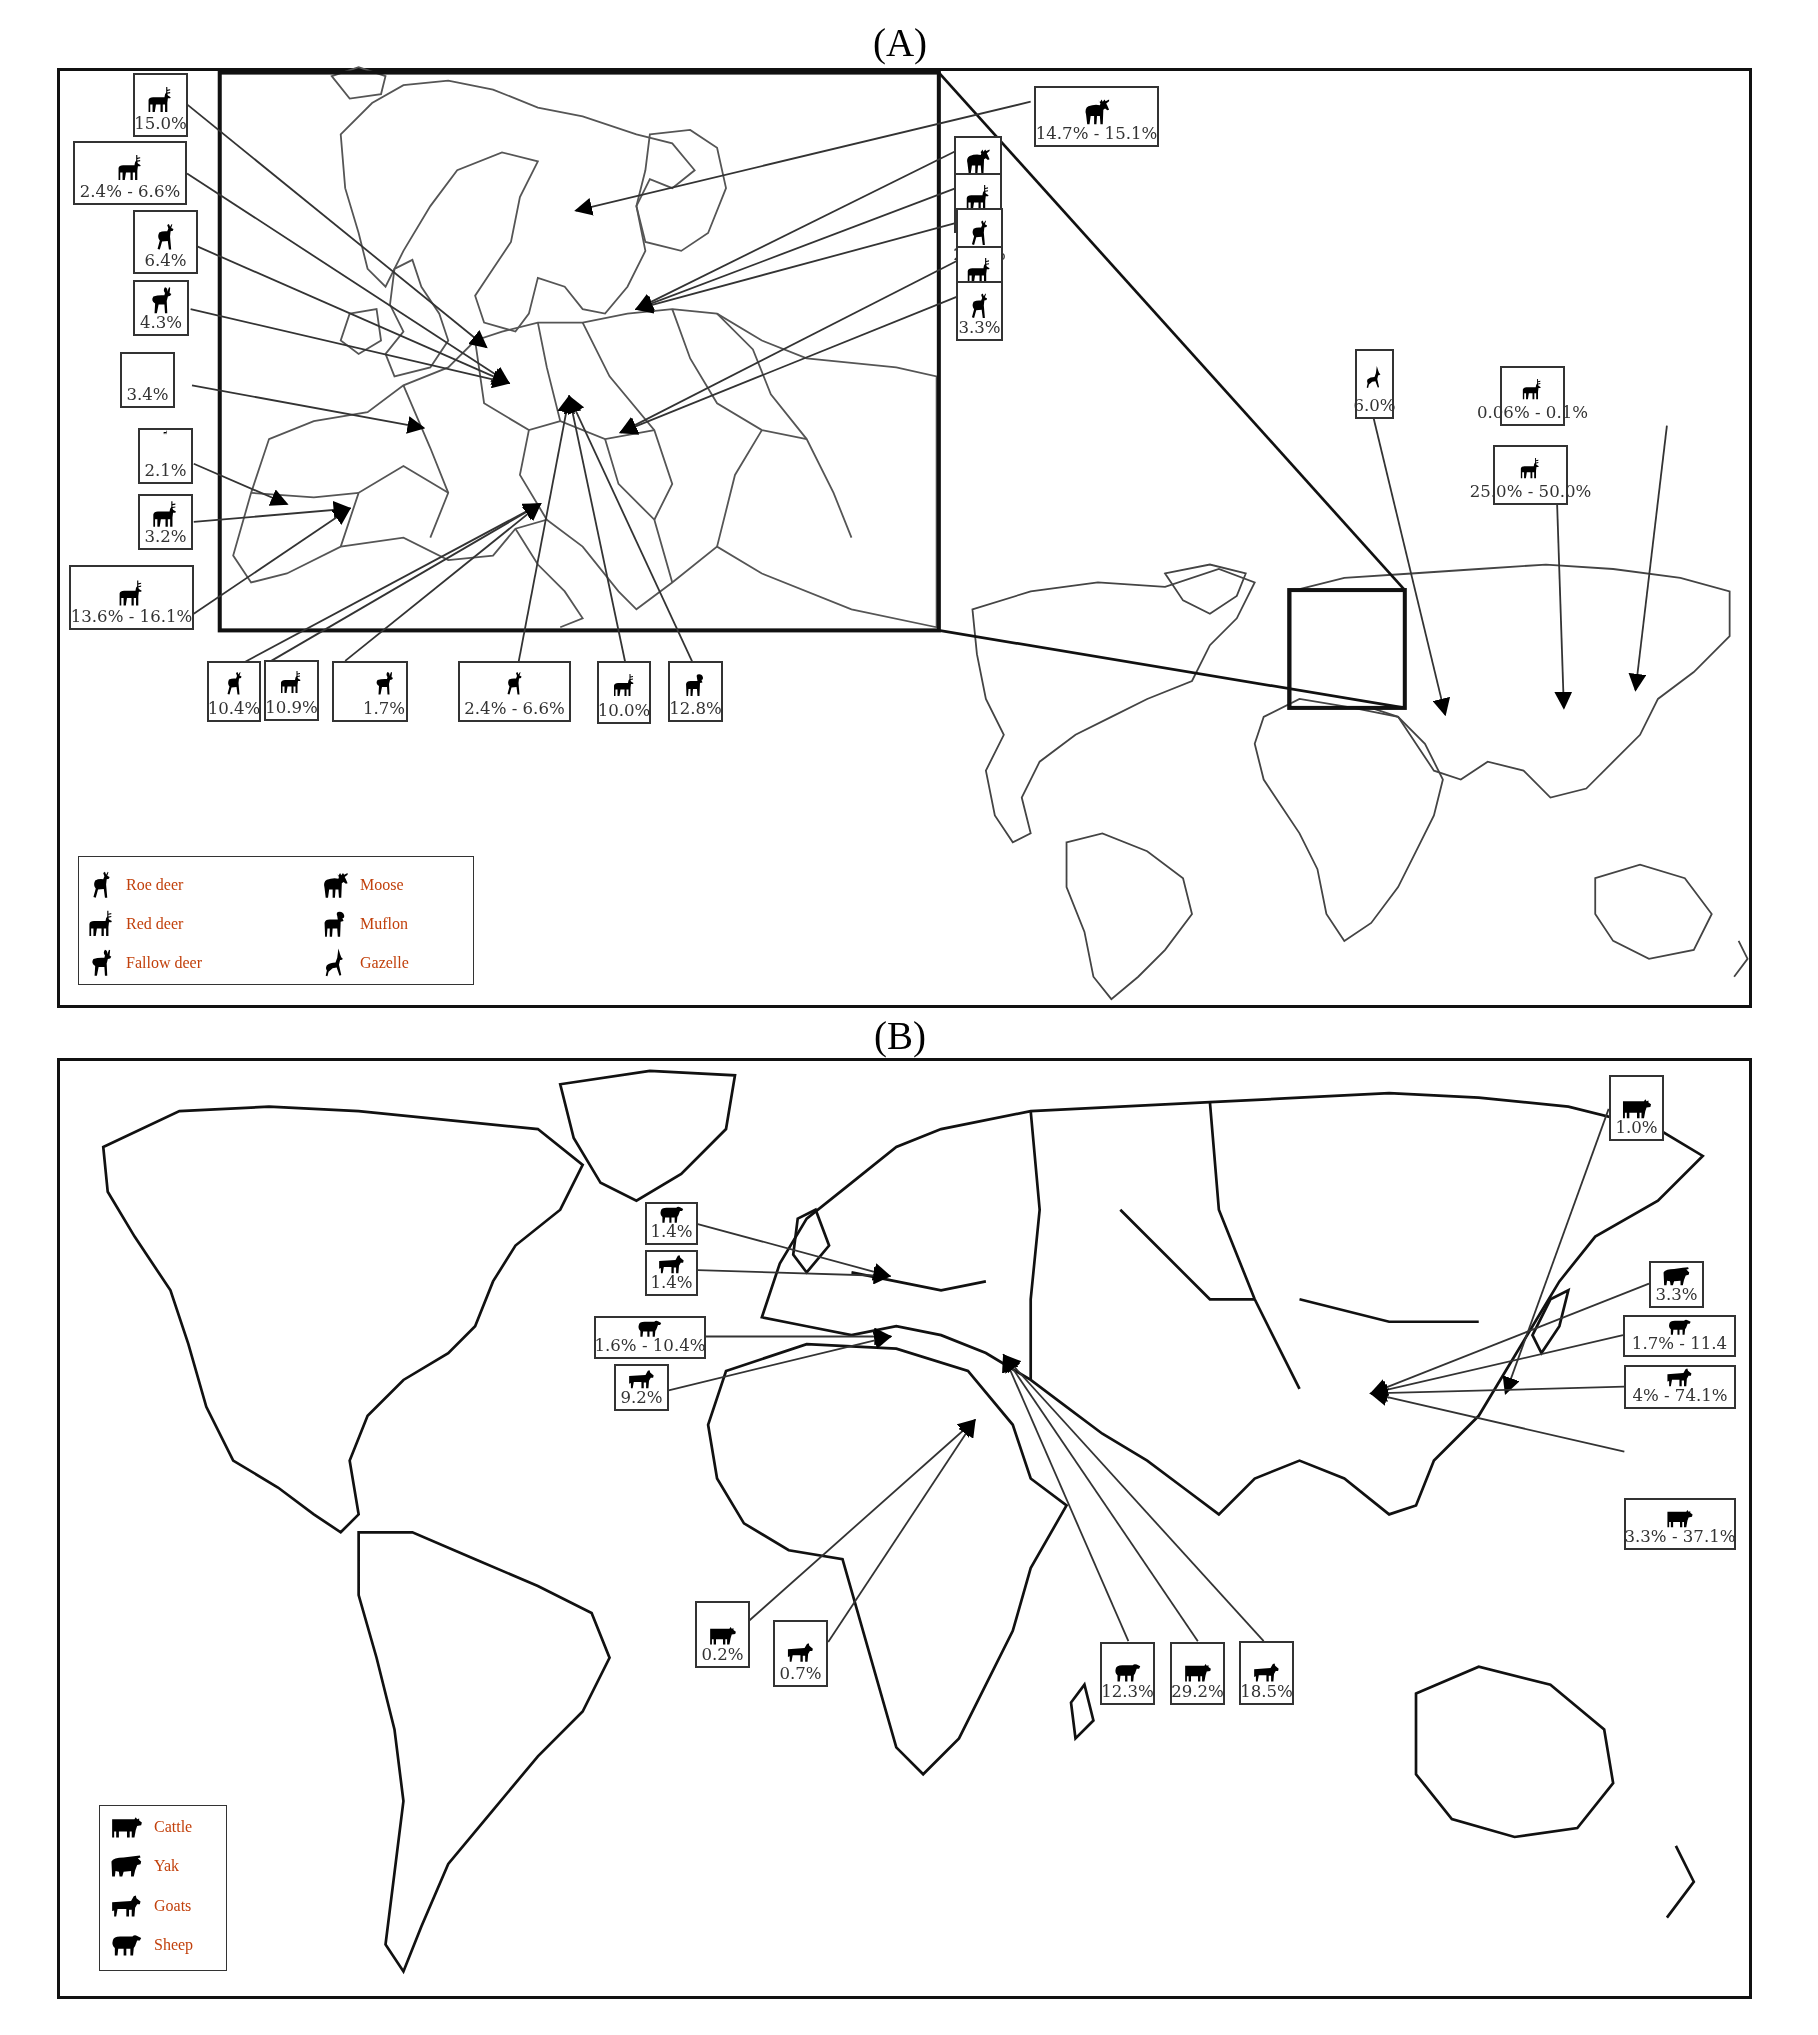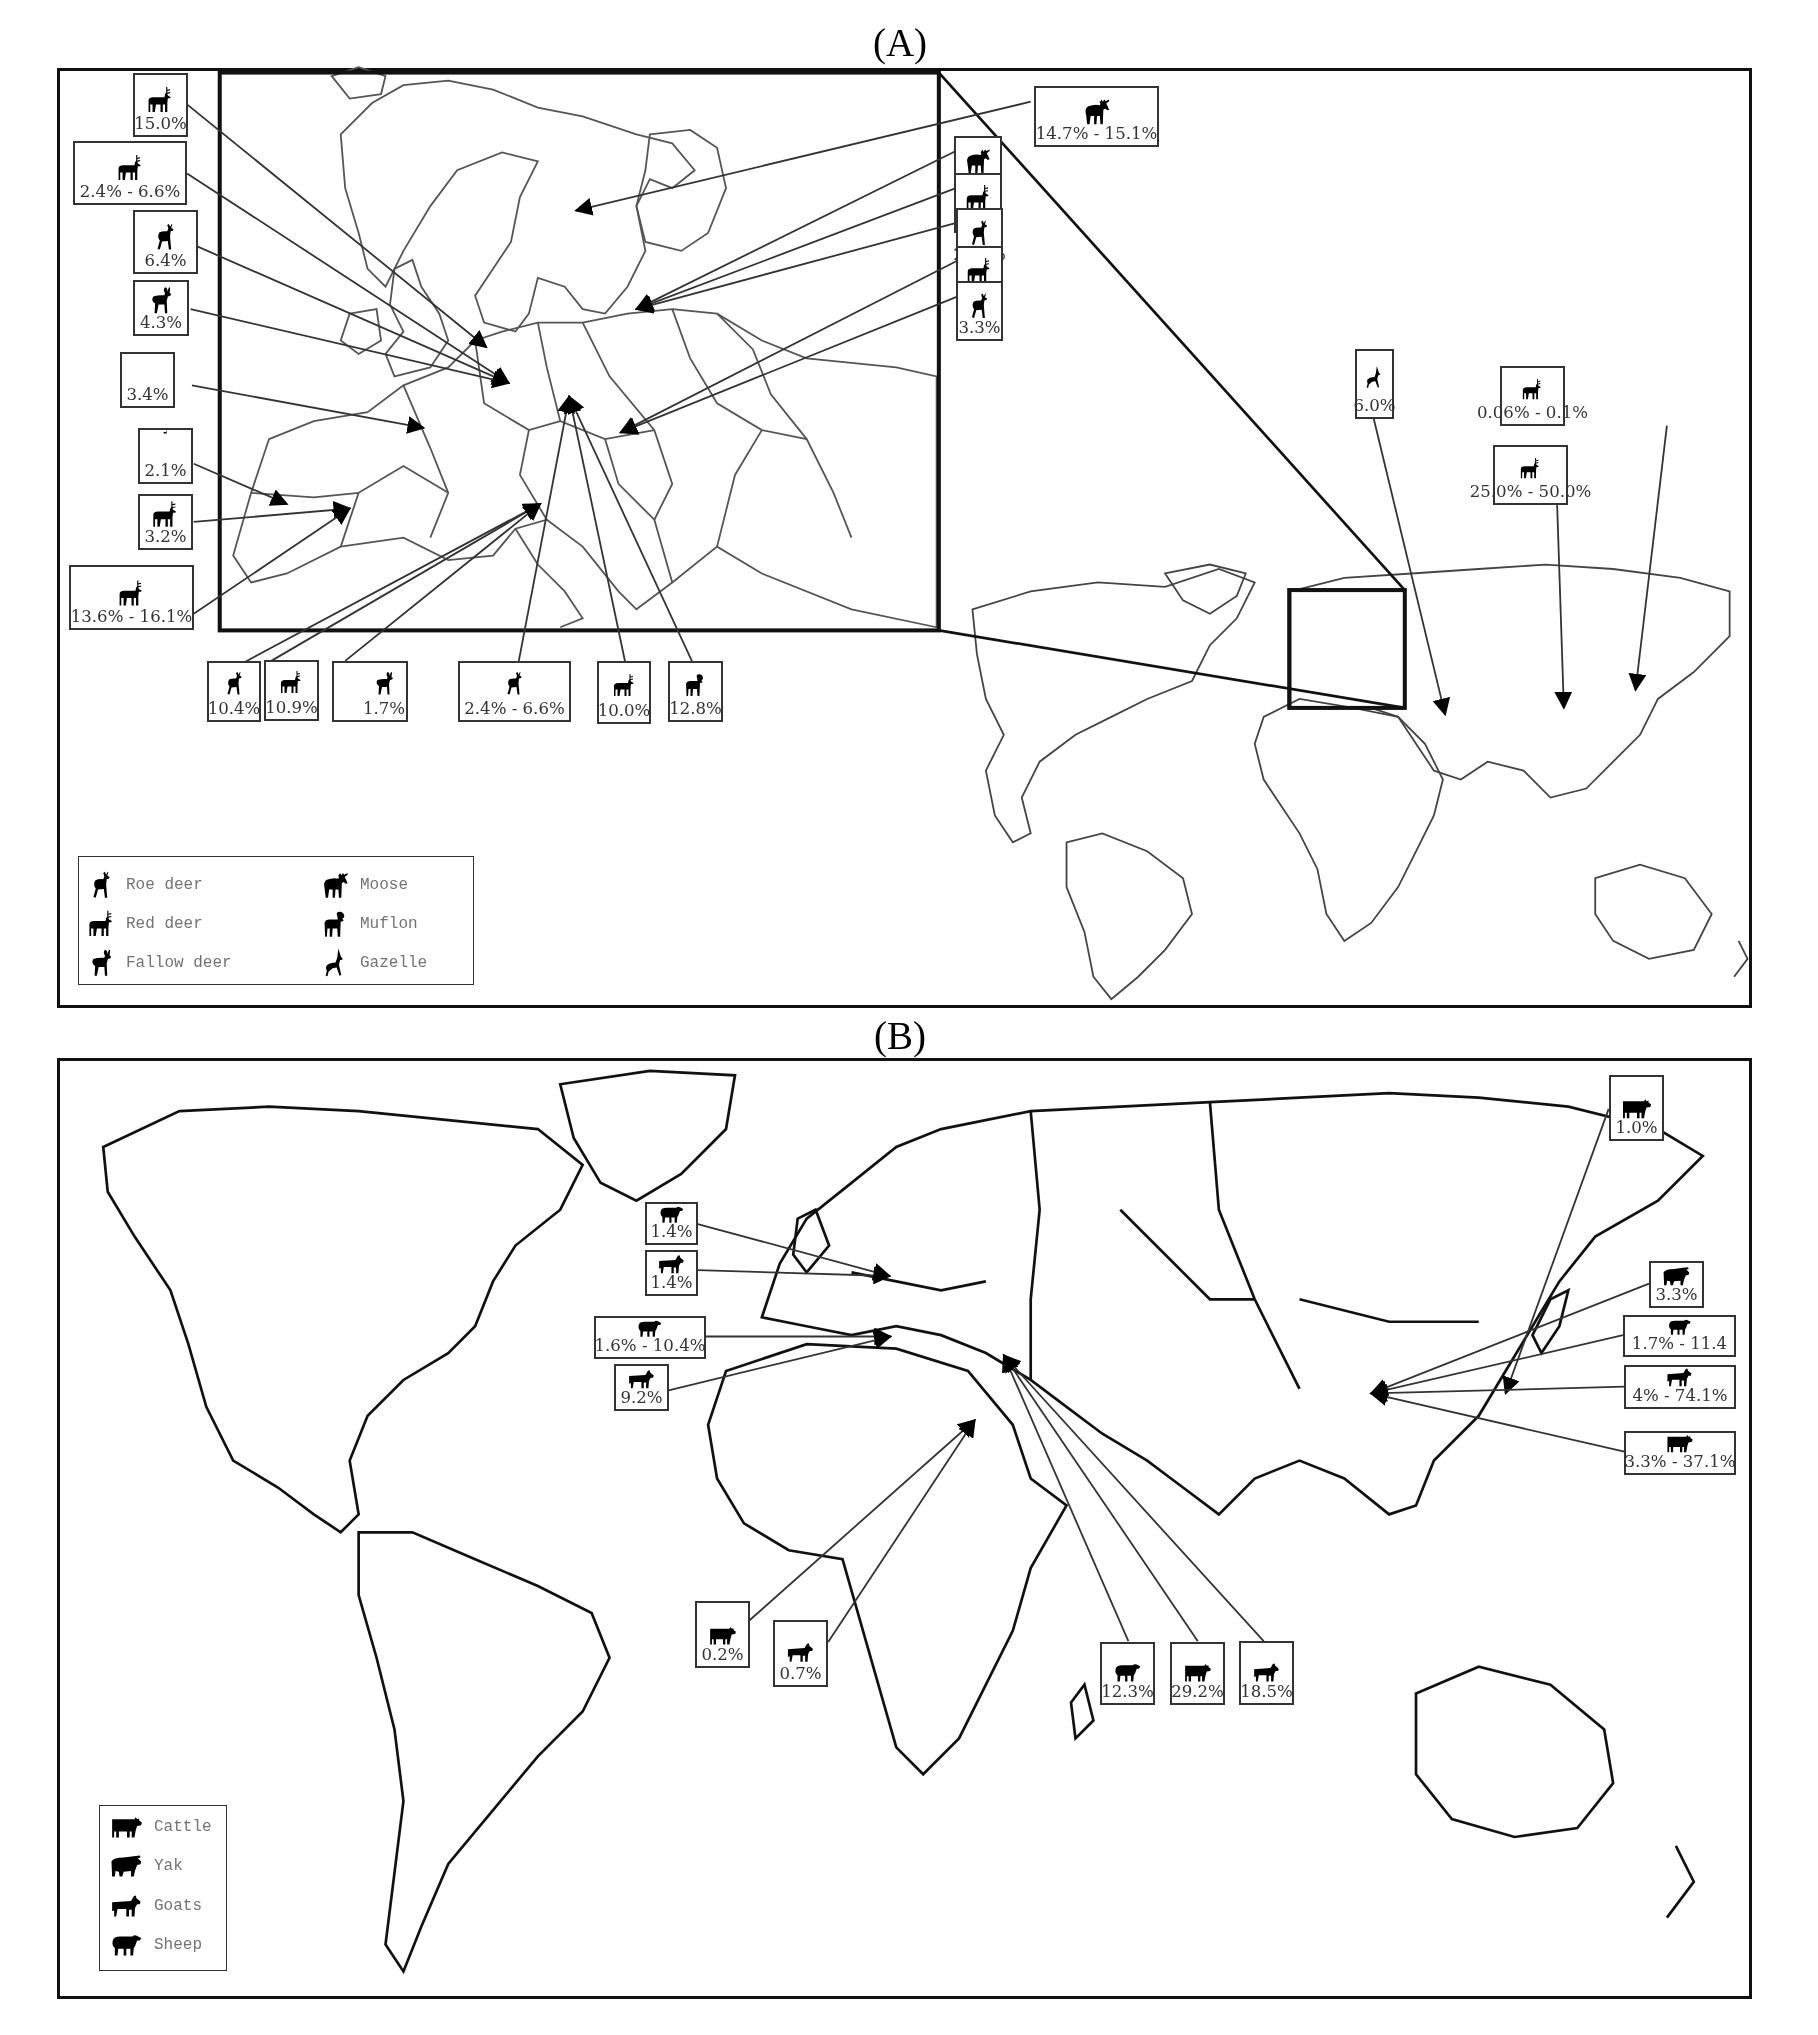--- a/index.html
+++ b/index.html
@@ -5,21 +5,21 @@
   html,body{margin:0;padding:0;background:#fff;}
   body{width:1819px;height:2035px;position:relative;overflow:hidden;font-family:"DejaVu Serif","Liberation Serif",serif;color:#222;}
   .panel-title{position:absolute;font-family:"Liberation Serif","DejaVu Serif",serif;font-size:39px;color:#000;text-align:center;width:134px;line-height:1;}
   .panel{position:absolute;border:3.1px solid #111;box-sizing:border-box;background:#fff;}
   svg.map{position:absolute;left:0;top:0;}
   .lbl{position:absolute;border:2.2px solid #333;background:#fff;box-sizing:border-box;display:flex;flex-direction:column;align-items:center;justify-content:flex-end;padding-bottom:2.7px;}
   .lbl .ico{display:block;}
   .lbl .val{font-family:"DejaVu Serif","Liberation Serif",serif;font-size:16.6px;line-height:1;color:#333;white-space:nowrap;}
   .legend{position:absolute;border:1.8px solid #333;background:#fff;box-sizing:border-box;}
   .leg-item{position:absolute;display:flex;align-items:center;}
-  .leg-item .txt{font-family:Liberation Mono, monospace;font-size:16px;color:#737373;margin-left:10px;white-space:nowrap;}
+  .leg-item .txt{font-family:Liberation Serif, serif;font-size:16px;color:#c2410c;margin-left:10px;white-space:nowrap;}
 </style>
 </head>
 <body>
 
 <svg width="0" height="0" style="position:absolute">
   <defs>
     <symbol id="sym-red" viewBox="0 0 100 100">
       <path d="M70 4 L74 4 L74 14 L84 12 L84 16 L74 18 L74 24 L84 22 L84 26 L74 28 L76 34 L86 40 L84 44 L76 44 L74 60 L74 92 L66 92 L66 66 L58 66 L58 92 L50 92 L50 66 L34 66 L30 92 L22 92 L22 66 L14 66 L14 92 L8 92 L8 50 Q10 40 24 40 L64 40 L66 30 L70 24 Z" fill="#000"></path>
     </symbol>
     <symbol id="sym-roe" viewBox="0 0 100 100">
@@ -444,21 +444,21 @@
       <use href="#sym-sheep"></use>
     </svg>
   <span class="val">1.7% - 11.4</span>
 </div>
 <div class="lbl" style="left:1624px;top:1365px;width:112px;height:44px;">
   <svg class="ico" width="32" height="20.6" viewBox="0 0 72 45">
       <use href="#sym-goat"></use>
     </svg>
   <span class="val">4% - 74.1%</span>
 </div>
-<div class="lbl" style="left:1624px;top:1431px;width:112px;height:44px;">
+<div class="lbl" style="left:1624px;top:1498px;width:112px;height:52px;">
   <svg class="ico" width="32" height="20.6" viewBox="0 0 72 45">
       <use href="#sym-cattle"></use>
     </svg>
   <span class="val">3.3% - 37.1%</span>
 </div>
 
 <div class="legend" style="left:99px;top:1805px;width:128px;height:166px;">
   <div class="leg-item" style="left:10px;top:9px;">
     <svg width="34" height="24" viewBox="0 0 76 54">
         <use href="#sym-cattle"></use>

